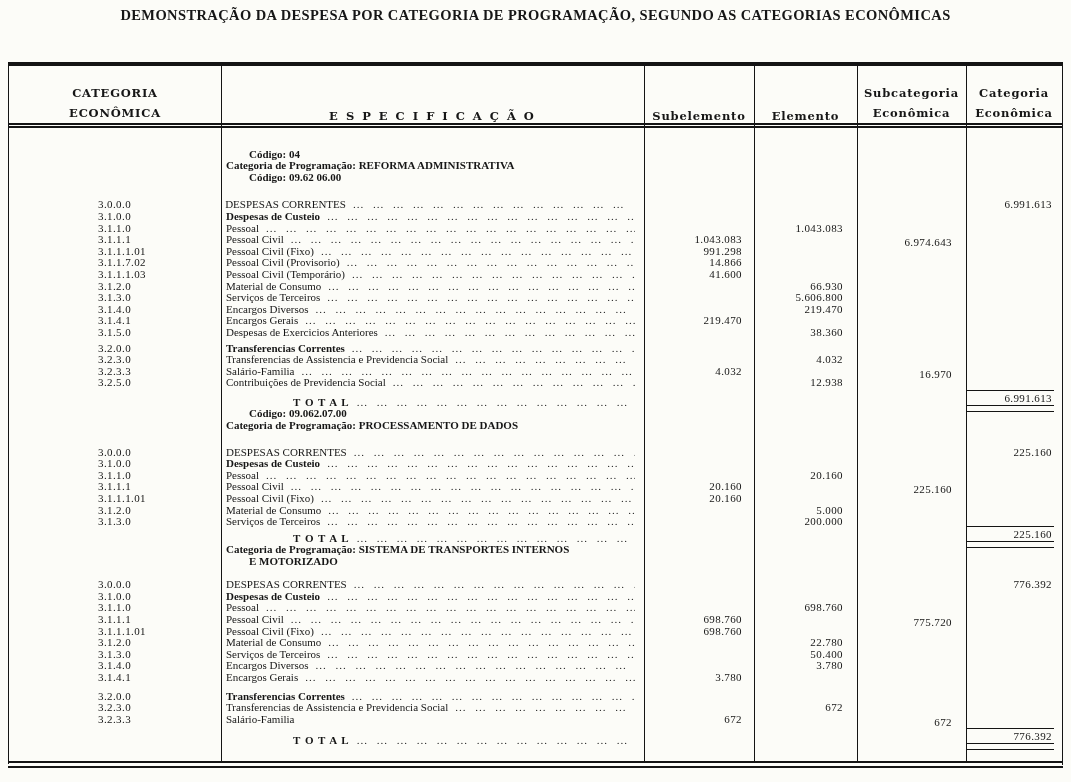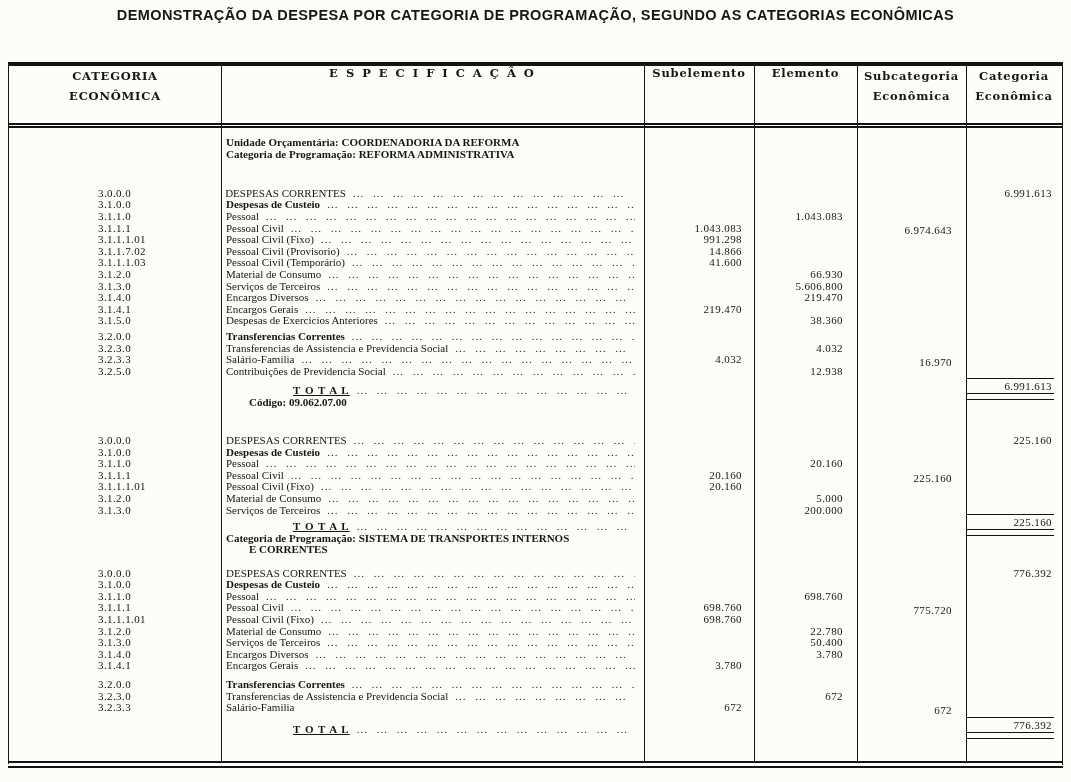--- a/index.html
+++ b/index.html
@@ -1,24 +1,24 @@
 <!DOCTYPE html>
 <html><head>
 <meta charset="utf-8">
 <style>
   html,body{margin:0;padding:0;background:#e8e8e4;}
   .page{position:relative;width:1071px;height:782px;background:#fcfcf8;color:#161616;
         font-family:"Liberation Serif",serif;overflow:hidden;}
   .title{position:absolute;top:7px;left:0;right:0;text-align:center;font-weight:bold;
-         font-size:14.5px;letter-spacing:0.4px;font-family:Liberation Sans, sans-serif;white-space:nowrap;}
+         font-size:14.5px;letter-spacing:0.4px;font-family:Liberation Serif, serif;white-space:nowrap;}
   .table{position:absolute;left:8px;top:62px;width:1055px;height:706px;
          border-top:4px solid #141414;border-bottom:7px double #141414;
          border-left:1px solid #141414;border-right:1px solid #141414;box-sizing:border-box;}
   .vline{position:absolute;top:0;bottom:0;width:1px;background:#141414;z-index:1;}
-  .thead{height:57px;border-bottom:5px double #141414;display:flex;align-items:flex-start;
+  .thead{height:57px;border-bottom:5px double #141414;display:flex;align-items:flex-end;
          font-weight:bold;font-size:11.5px;font-family:"DejaVu Serif",serif;}
   .hc{text-align:center;letter-spacing:0.8px;}
   .hc .hl{line-height:14px;padding:3px 0;}
   .h-code{width:212px;}
   .h-spec{width:423px;letter-spacing:2px;}
   .h-sub{width:110px;}
   .h-el{width:103px;}
   .h-subcat{width:109px;}
   .h-cat{flex:1;}
   .tbody{position:relative;padding-top:9px;font-size:11px;}
@@ -29,21 +29,21 @@
   .lbl{white-space:pre;}
   .dots{flex:1;overflow:hidden;white-space:nowrap;padding-left:7px;word-spacing:5px;letter-spacing:1px;color:#222;}
   .num{text-align:right;letter-spacing:0.4px;overflow:visible;}
   .sub{width:110px;padding-right:12px;}
   .el{width:103px;padding-right:14px;}
   .subcat{width:109px;padding-right:14px;margin-top:26px;}
   .cat{flex:1;padding-right:10px;position:relative;margin-left:44px;}
   .info .lbl{font-weight:bold;}
   .ind1 .lbl{padding-left:23px;}
   .boldlbl .lbl{font-weight:bold;text-align:center;}
-  .total .lbl{font-weight:bold;letter-spacing:1px;padding-left:67px;text-decoration:underline;}
+  .total .lbl{font-weight:bold;letter-spacing:1px;padding-left:67px;}
   .gap{width:100%;}
   .tw{position:absolute;top:-7px;right:8px;width:88px;z-index:2;}
   .tw .l{height:0;border-top:1.5px solid #141414;}
   .tw .v{text-align:right;line-height:12px;padding:1px 2px 1px 0;letter-spacing:0.4px;}
   .tw .g{margin-top:5px;}
 </style>
 </head>
 <body>
 
 <div class="page">
@@ -70,42 +70,53 @@
       </div>
       <div class="hc h-cat">
         <div class="hl">Categoria</div>
         <div class="hl">Econômica</div>
       </div>
     </div>
 
     <div class="tbody" id="tbody">
         <div class="r info">
     <div class="c code"></div>
-    <div class="c spec">
-            <span class="lbl">Unidade Orçamentária: COORDENADORIA DA REFORMA</span>
+    <div class="c num sub"></div>
+    <div class="c num el"></div>
+    <div class="c num subcat"></div>
+    <div class="c num cat"></div>
+  </div>
+        <div class="r info ind1">
+    <div class="c code"></div>
+    <div class="c spec">
+            <span class="lbl">Código: 04</span>
             <span class="dots"></span>
           </div>
     <div class="c num sub"></div>
     <div class="c num el"></div>
     <div class="c num subcat"></div>
     <div class="c num cat"></div>
   </div>
         <div class="r info">
     <div class="c code"></div>
     <div class="c spec">
             <span class="lbl">Categoria de Programação: REFORMA ADMINISTRATIVA</span>
             <span class="dots"></span>
           </div>
     <div class="c num sub"></div>
     <div class="c num el"></div>
     <div class="c num subcat"></div>
     <div class="c num cat"></div>
   </div>
         <div class="r info ind1">
     <div class="c code"></div>
+    <div class="c spec">
+            <span class="lbl">Código: 09.62 06.00</span>
+            <span class="dots"></span>
+          </div>
     <div class="c num sub"></div>
     <div class="c num el"></div>
     <div class="c num subcat"></div>
     <div class="c num cat"></div>
   </div>
         <div class="gap" style="height: 16px;"></div>
         <div class="r data">
     <div class="c code">3.0.0.0</div>
     <div class="c spec">
             <span class="lbl">DESPESAS CORRENTES</span>
@@ -308,20 +319,21 @@
             <span class="dots"></span>
           </div>
     <div class="c num sub"></div>
     <div class="c num el"></div>
     <div class="c num subcat"></div>
     <div class="c num cat"></div>
   </div>
         <div class="r info">
     <div class="c code"></div>
     <div class="c spec">
+            <span class="lbl">Categoria de Programação: PROCESSAMENTO DE DADOS</span>
             <span class="dots"></span>
           </div>
     <div class="c num sub"></div>
     <div class="c num el"></div>
     <div class="c num subcat"></div>
     <div class="c num cat"></div>
   </div>
         <div class="gap" style="height: 15px;"></div>
         <div class="r data">
     <div class="c code">3.0.0.0</div>
@@ -426,21 +438,21 @@
             <span class="dots"></span>
           </div>
     <div class="c num sub"></div>
     <div class="c num el"></div>
     <div class="c num subcat"></div>
     <div class="c num cat"></div>
   </div>
         <div class="r info ind1">
     <div class="c code"></div>
     <div class="c spec">
-            <span class="lbl">E CORRENTES</span>
+            <span class="lbl">E MOTORIZADO</span>
             <span class="dots"></span>
           </div>
     <div class="c num sub"></div>
     <div class="c num el"></div>
     <div class="c num subcat"></div>
     <div class="c num cat"></div>
   </div>
         <div class="r info ind1">
     <div class="c code"></div>
     <div class="c num sub"></div>

